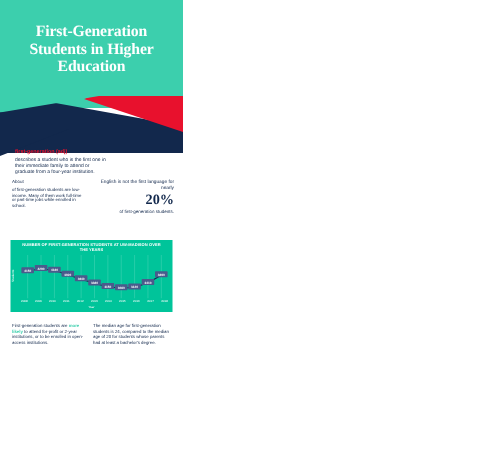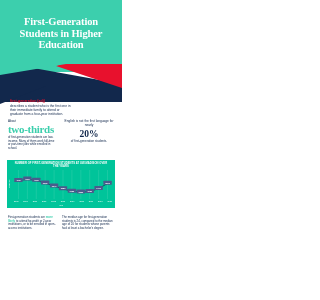--- a/index.html
+++ b/index.html
@@ -45,21 +45,21 @@
 
   
   .stat-left{position:absolute;left:8px;top:120px;width:48px;}
   .stat-kicker{color:#12284c;font-size:3px;line-height:3.4px;margin-bottom:1px;}
   .stat-big{
     color:#3ccfad;font-weight:bold;font-size:11px;line-height:10px;
     font-family:"Liberation Serif", serif;letter-spacing:-0.3px;
   }
   .stat-sub{color:#12284c;font-size:2.9px;line-height:3.4px;margin-top:2px;}
 
-  .stat-right{position:absolute;left:62px;top:120px;width:54px;text-align:center;}
+  .stat-right{position:absolute;left:62px;top:120px;width:54px;text-align:right;}
   .stat-right-lead{color:#12284c;font-size:3.2px;line-height:3.9px;}
   .stat-right-big{
     color:#12284c;font-weight:bold;font-size:9.5px;line-height:10px;margin-top:1px;
     font-family:"Liberation Serif", serif;
   }
   .stat-right-sub{color:#12284c;font-size:3px;line-height:3.5px;margin-top:1px;}
 
   
   .chart-card{position:absolute;left:7px;top:160px;width:108px;height:48px;background:#00c49a;}
   .chart-title{
@@ -117,21 +117,20 @@
   <div class="wedge-navy"></div>
   <div class="hero-title">First-Generation Students in Higher Education</div>
 
   <div class="def">
     <div class="def-term">first-generation (adj)</div>
     <div class="def-body">describes a student who is the first one in their immediate family to attend or graduate from a four-year institution.</div>
   </div>
 
   <div class="stat-left">
     <div class="stat-kicker">About</div>
-    <div class="stat-big">two-thirds</div>
     <div class="stat-sub">of first-generation students are low-income. Many of them work full-time or part-time jobs while enrolled in school.</div>
   </div>
 
   <div class="stat-right">
     <div class="stat-right-lead">English is not the first language for nearly</div>
     <div class="stat-right-big">20%</div>
     <div class="stat-right-sub">of first-generation students.</div>
   </div>
 
   <div class="chart-card">

